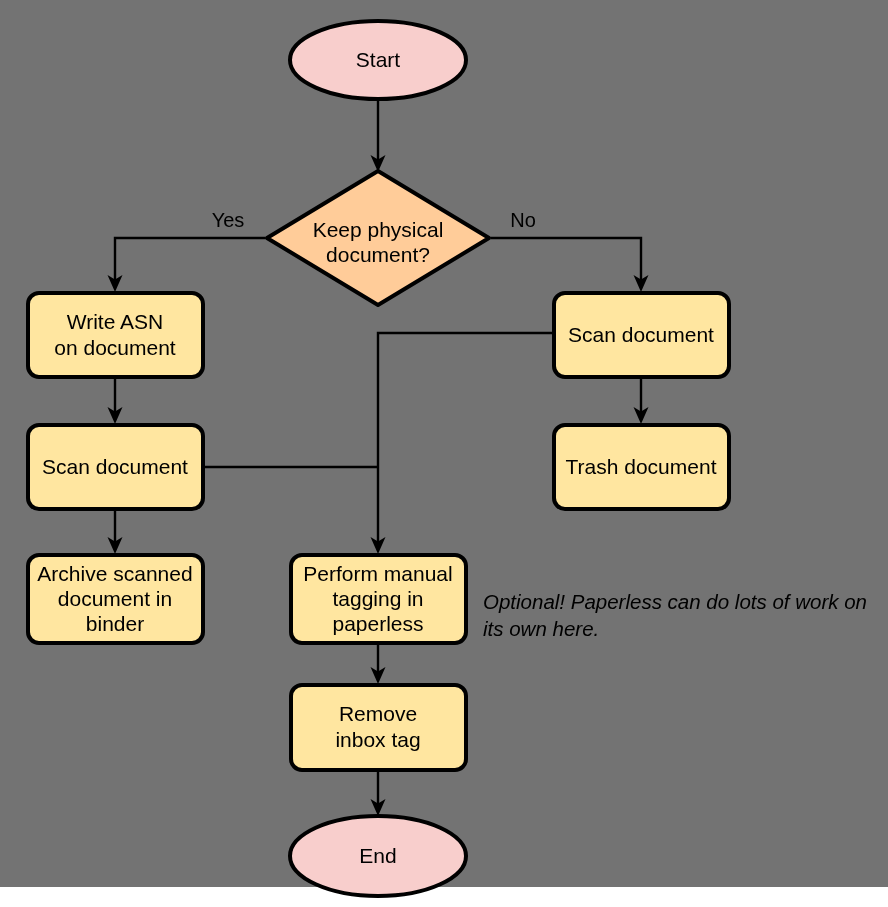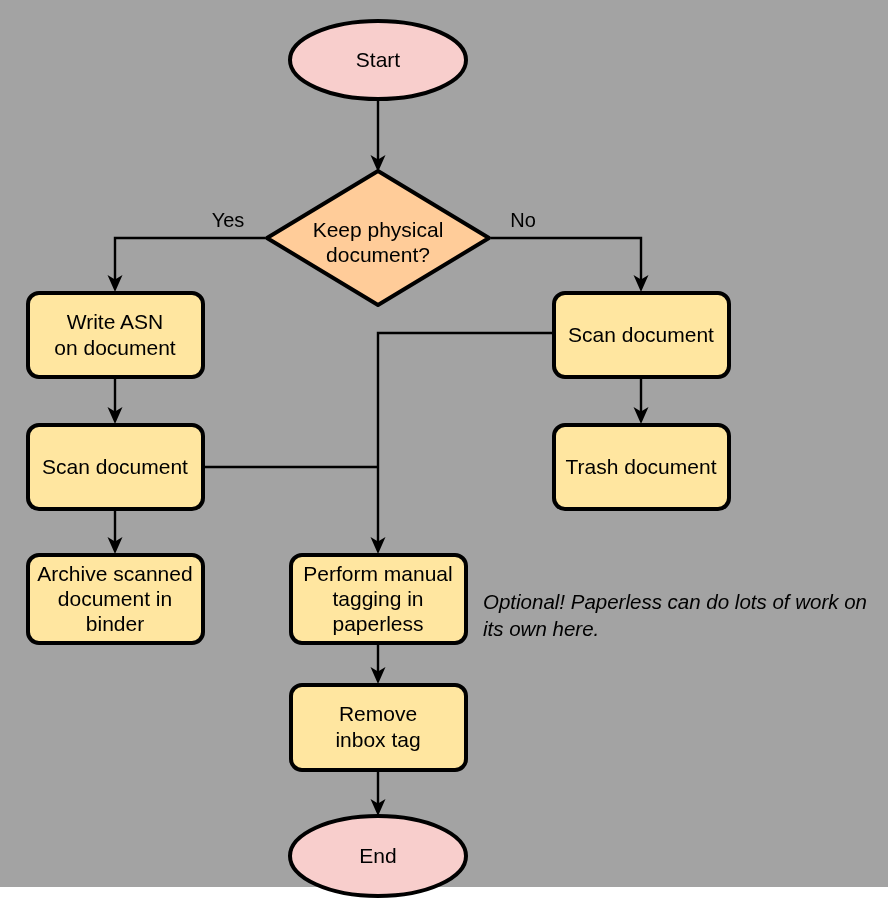--- a/index.html
+++ b/index.html
@@ -11,21 +11,21 @@
   body {
     width: 888px;
     height: 907px;
     font-family: "Liberation Sans", sans-serif;
     overflow: hidden;
   }
   #flowchart-root {
     position: relative;
     width: 888px;
     height: 887px;
-    background: #a3a3a3;
+    background: #737373;
   }
   svg#flow-svg {
     display: block;
     width: 888px;
     height: 907px;
   }
   .node-shape {
     stroke: #000000;
     stroke-width: 4;
     stroke-linejoin: round;

